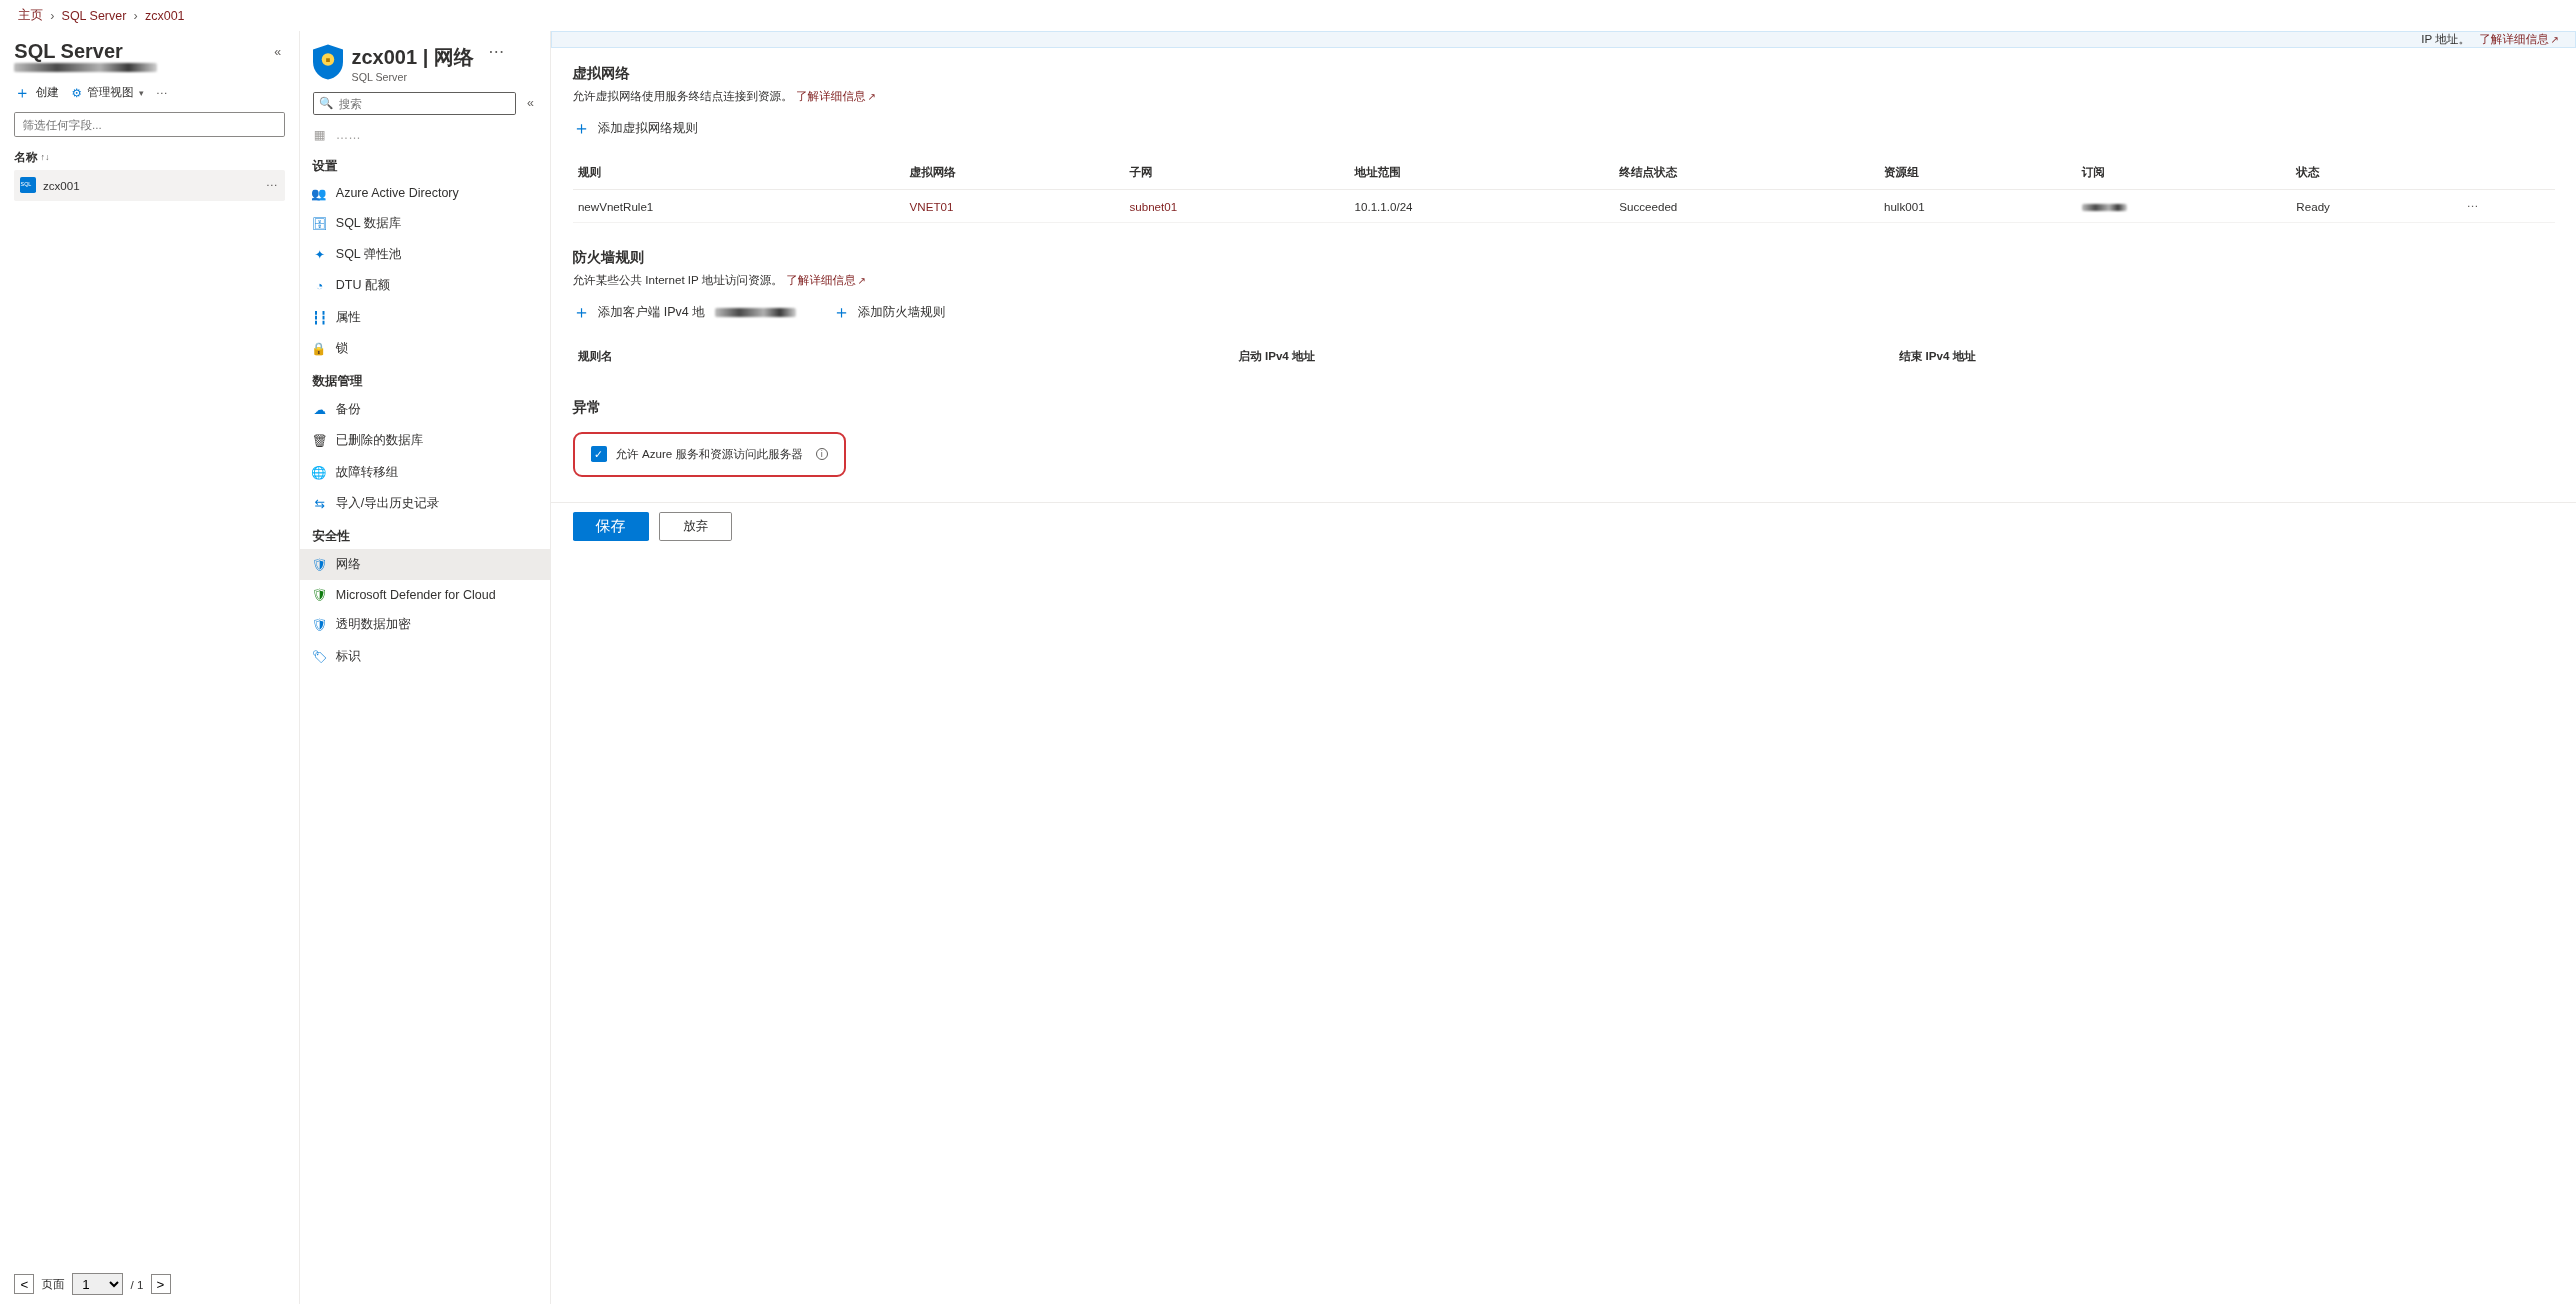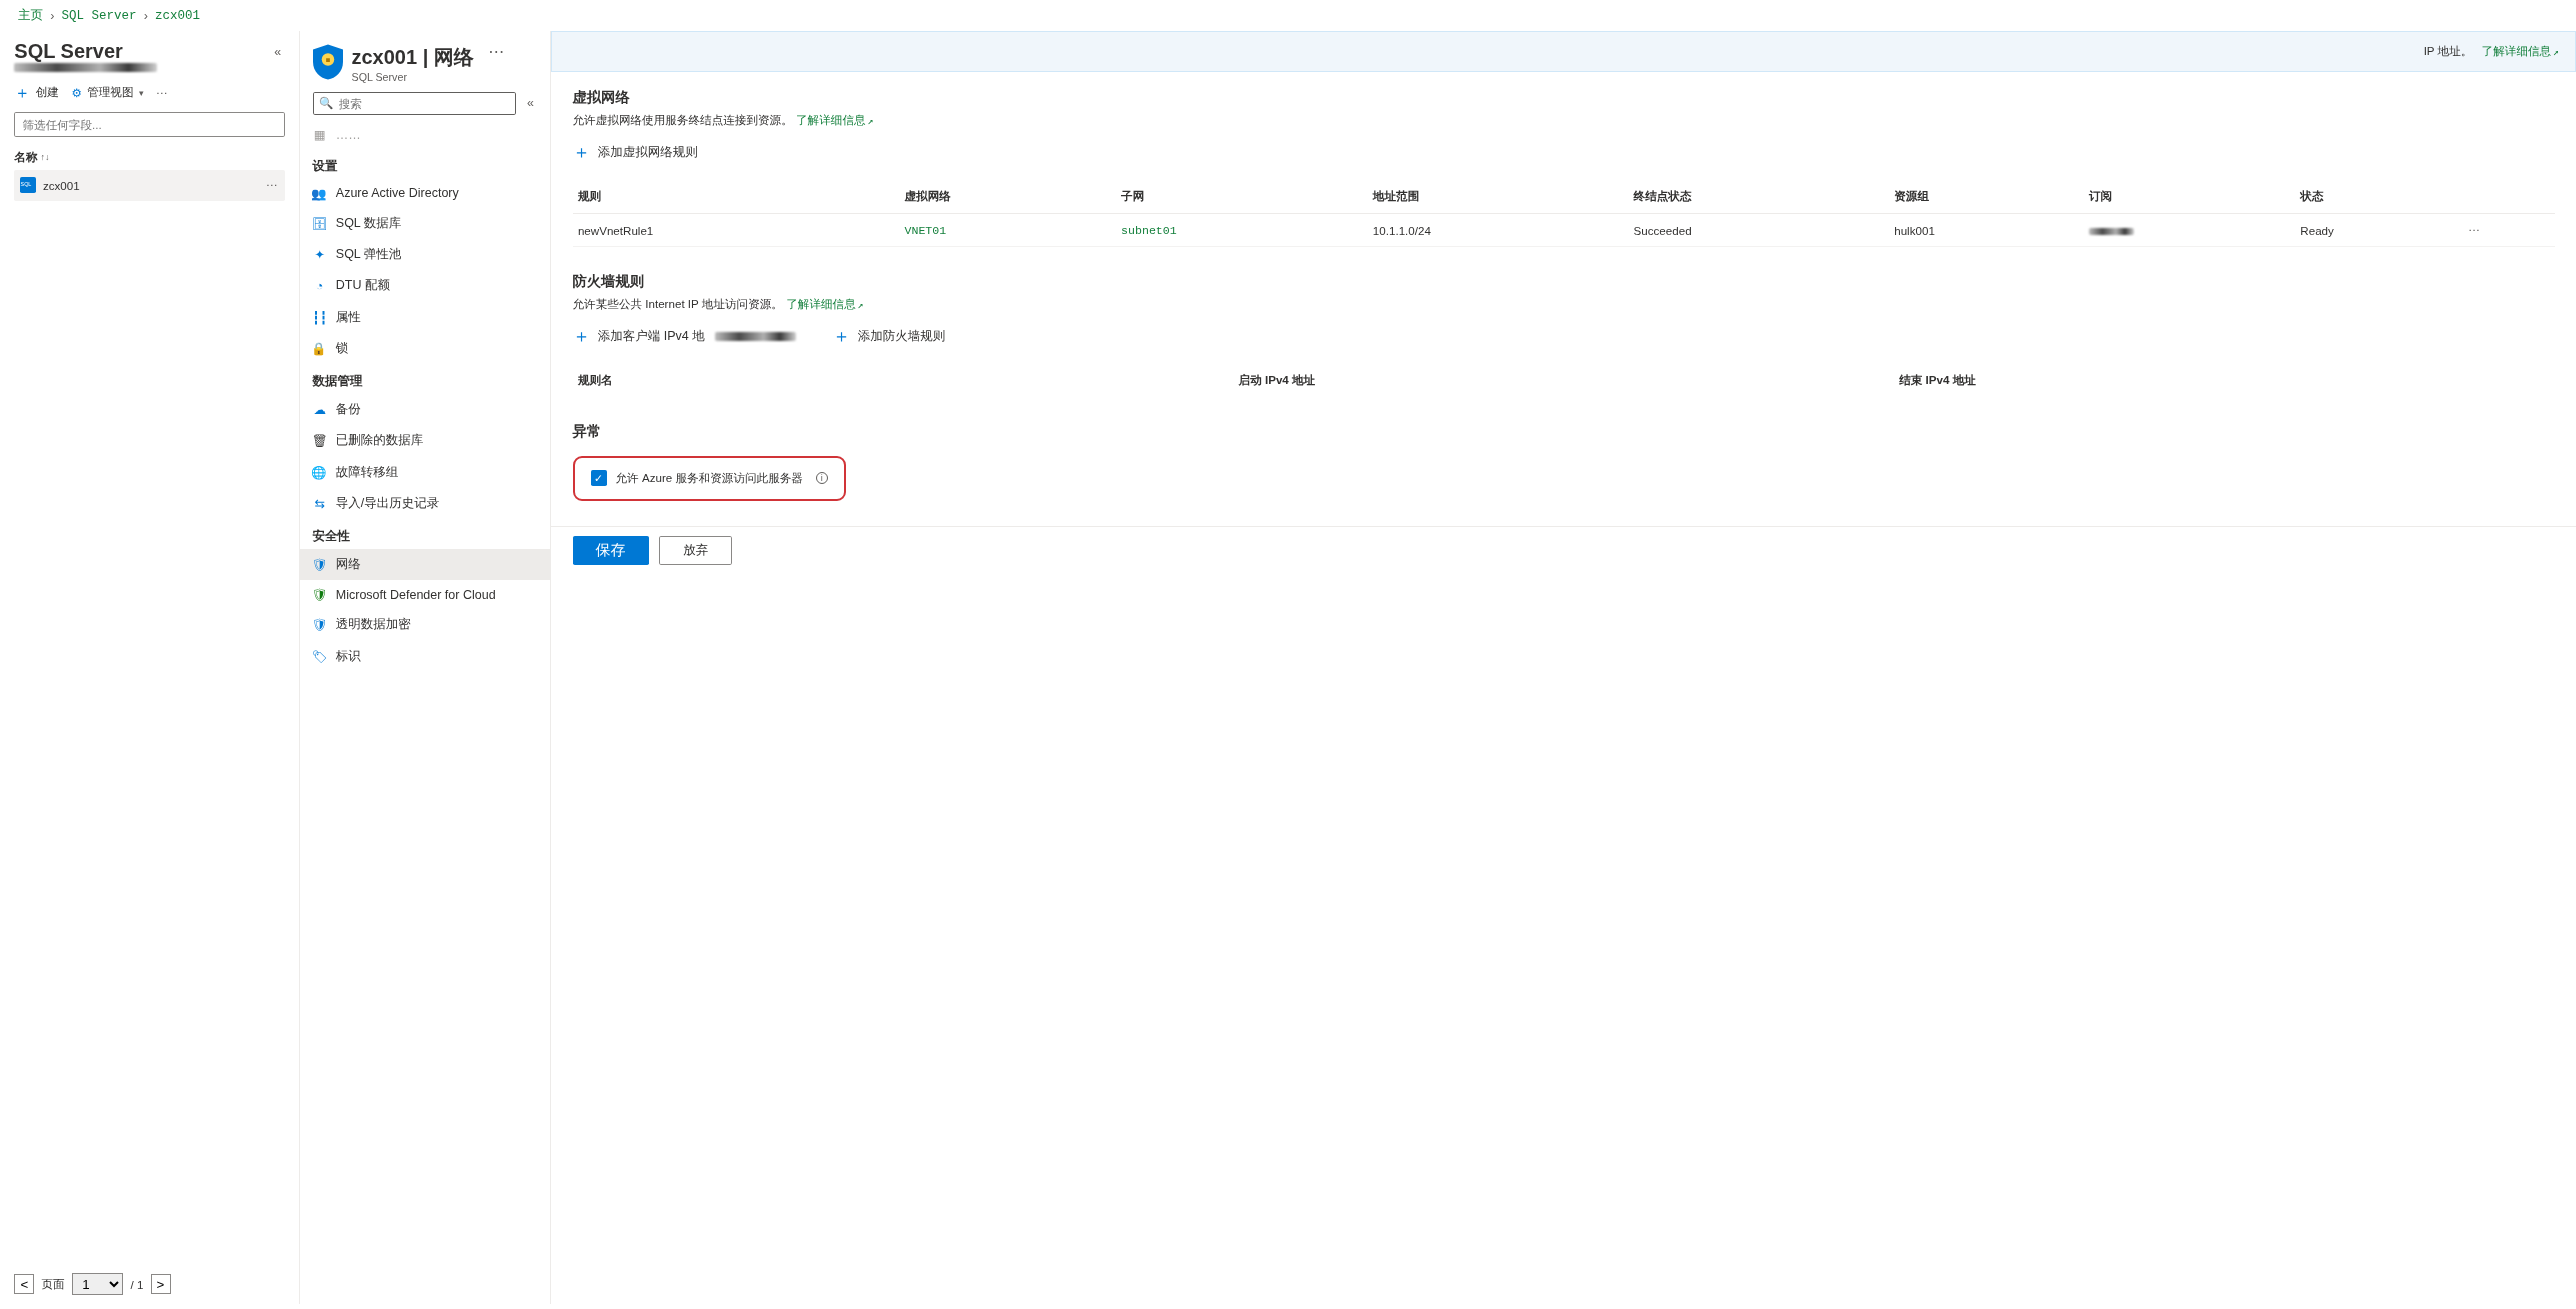--- a/index.html
+++ b/index.html
@@ -1,17 +1,17 @@
 <!DOCTYPE html>
 <html style="font-size:14.3px"><head>
 <meta charset="utf-8">
 <style>
 * { box-sizing: border-box; margin: 0; padding: 0; }
 body { font-family: "Segoe UI", -apple-system, BlinkMacSystemFont, sans-serif; font-size: 11.6px; color: #323130; background: #fff; overflow: hidden; }
-a { color: #15803d; text-decoration: none; cursor: pointer; font-family: Liberation Mono, monospace; }
+a { color: #7f1d1d; text-decoration: none; cursor: pointer; }
 
 .breadcrumb { padding: 7.2px 18px; font-size: 12.5px; display: flex; align-items: center; gap: 7.2px; }
 .breadcrumb .sep { color: #605e5c; }
 
 .root { display: flex; height: calc(100vh - 36px); }
 
 
 .panel-list { width: 300px; border-right: 0.9px solid #edebe9; padding: 9px 14.3px; display: flex; flex-direction: column; }
 .panel-list .title-row { display:flex; align-items:center; justify-content:space-between; }
 .panel-list h1 { font-size: 20px; font-weight: 600; }
@@ -45,21 +45,21 @@
 .nav-scroll { overflow-y:auto; flex:1; padding-bottom:18px; position:relative;}
 .nav-scroll::-webkit-scrollbar { width:9px; }
 .nav-scroll::-webkit-scrollbar-thumb { background:#c8c6c4; border-radius:4.5px; }
 .nav-group { padding: 9px 12.5px 3.6px 12.5px; font-weight:600; color:#323130; font-size:12.5px; }
 .nav-item { display:flex; align-items:center; gap:9px; padding:7.2px 12.5px; cursor:pointer; font-size:12.5px; }
 .nav-item.selected { background:#edebe9; }
 .nav-item .ico { width:14.3px; height:14.3px; display:flex; align-items:center; justify-content:center; font-size:12.5px; }
 
 
 .panel-main { flex:1; overflow-y:auto; padding: 0 0 54px 0; position:relative; }
-.info-strip { margin: 0 0 16px 0; background:#f0f6fb; border:0.9px solid #d0e7f8; padding:12px 16px; font-size:11.6px; display:flex; align-items:center; justify-content:flex-end; gap:3px;}
+.info-strip { margin: 0 0 16px 0; background:#f0f6fb; border:0.9px solid #d0e7f8; padding:0 16px; font-size:11.6px; display:flex; align-items:center; justify-content:flex-end; gap:3px;}
 .ext-icon { font-size:10px; margin-left:1.8px; }
 
 .section { padding: 0 21.5px 25px 21.5px; }
 .section h3 { font-size:14.3px; font-weight:600; margin-bottom:5.4px; }
 .section .desc { font-size:11.6px; color:#323130; margin-bottom:12.5px; }
 .add-link { display:inline-flex; align-items:center; gap:7.2px; color:#323130; cursor:pointer; font-size:12.5px; margin-bottom:16px; }
 .add-link .plus { color:#0078d4; font-size:18px; font-weight:300; }
 .add-row { display:flex; gap:36px; align-items:center; margin-bottom:16px; }
 
 table.vnet { width:100%; border-collapse:collapse; font-size:11.6px; }

